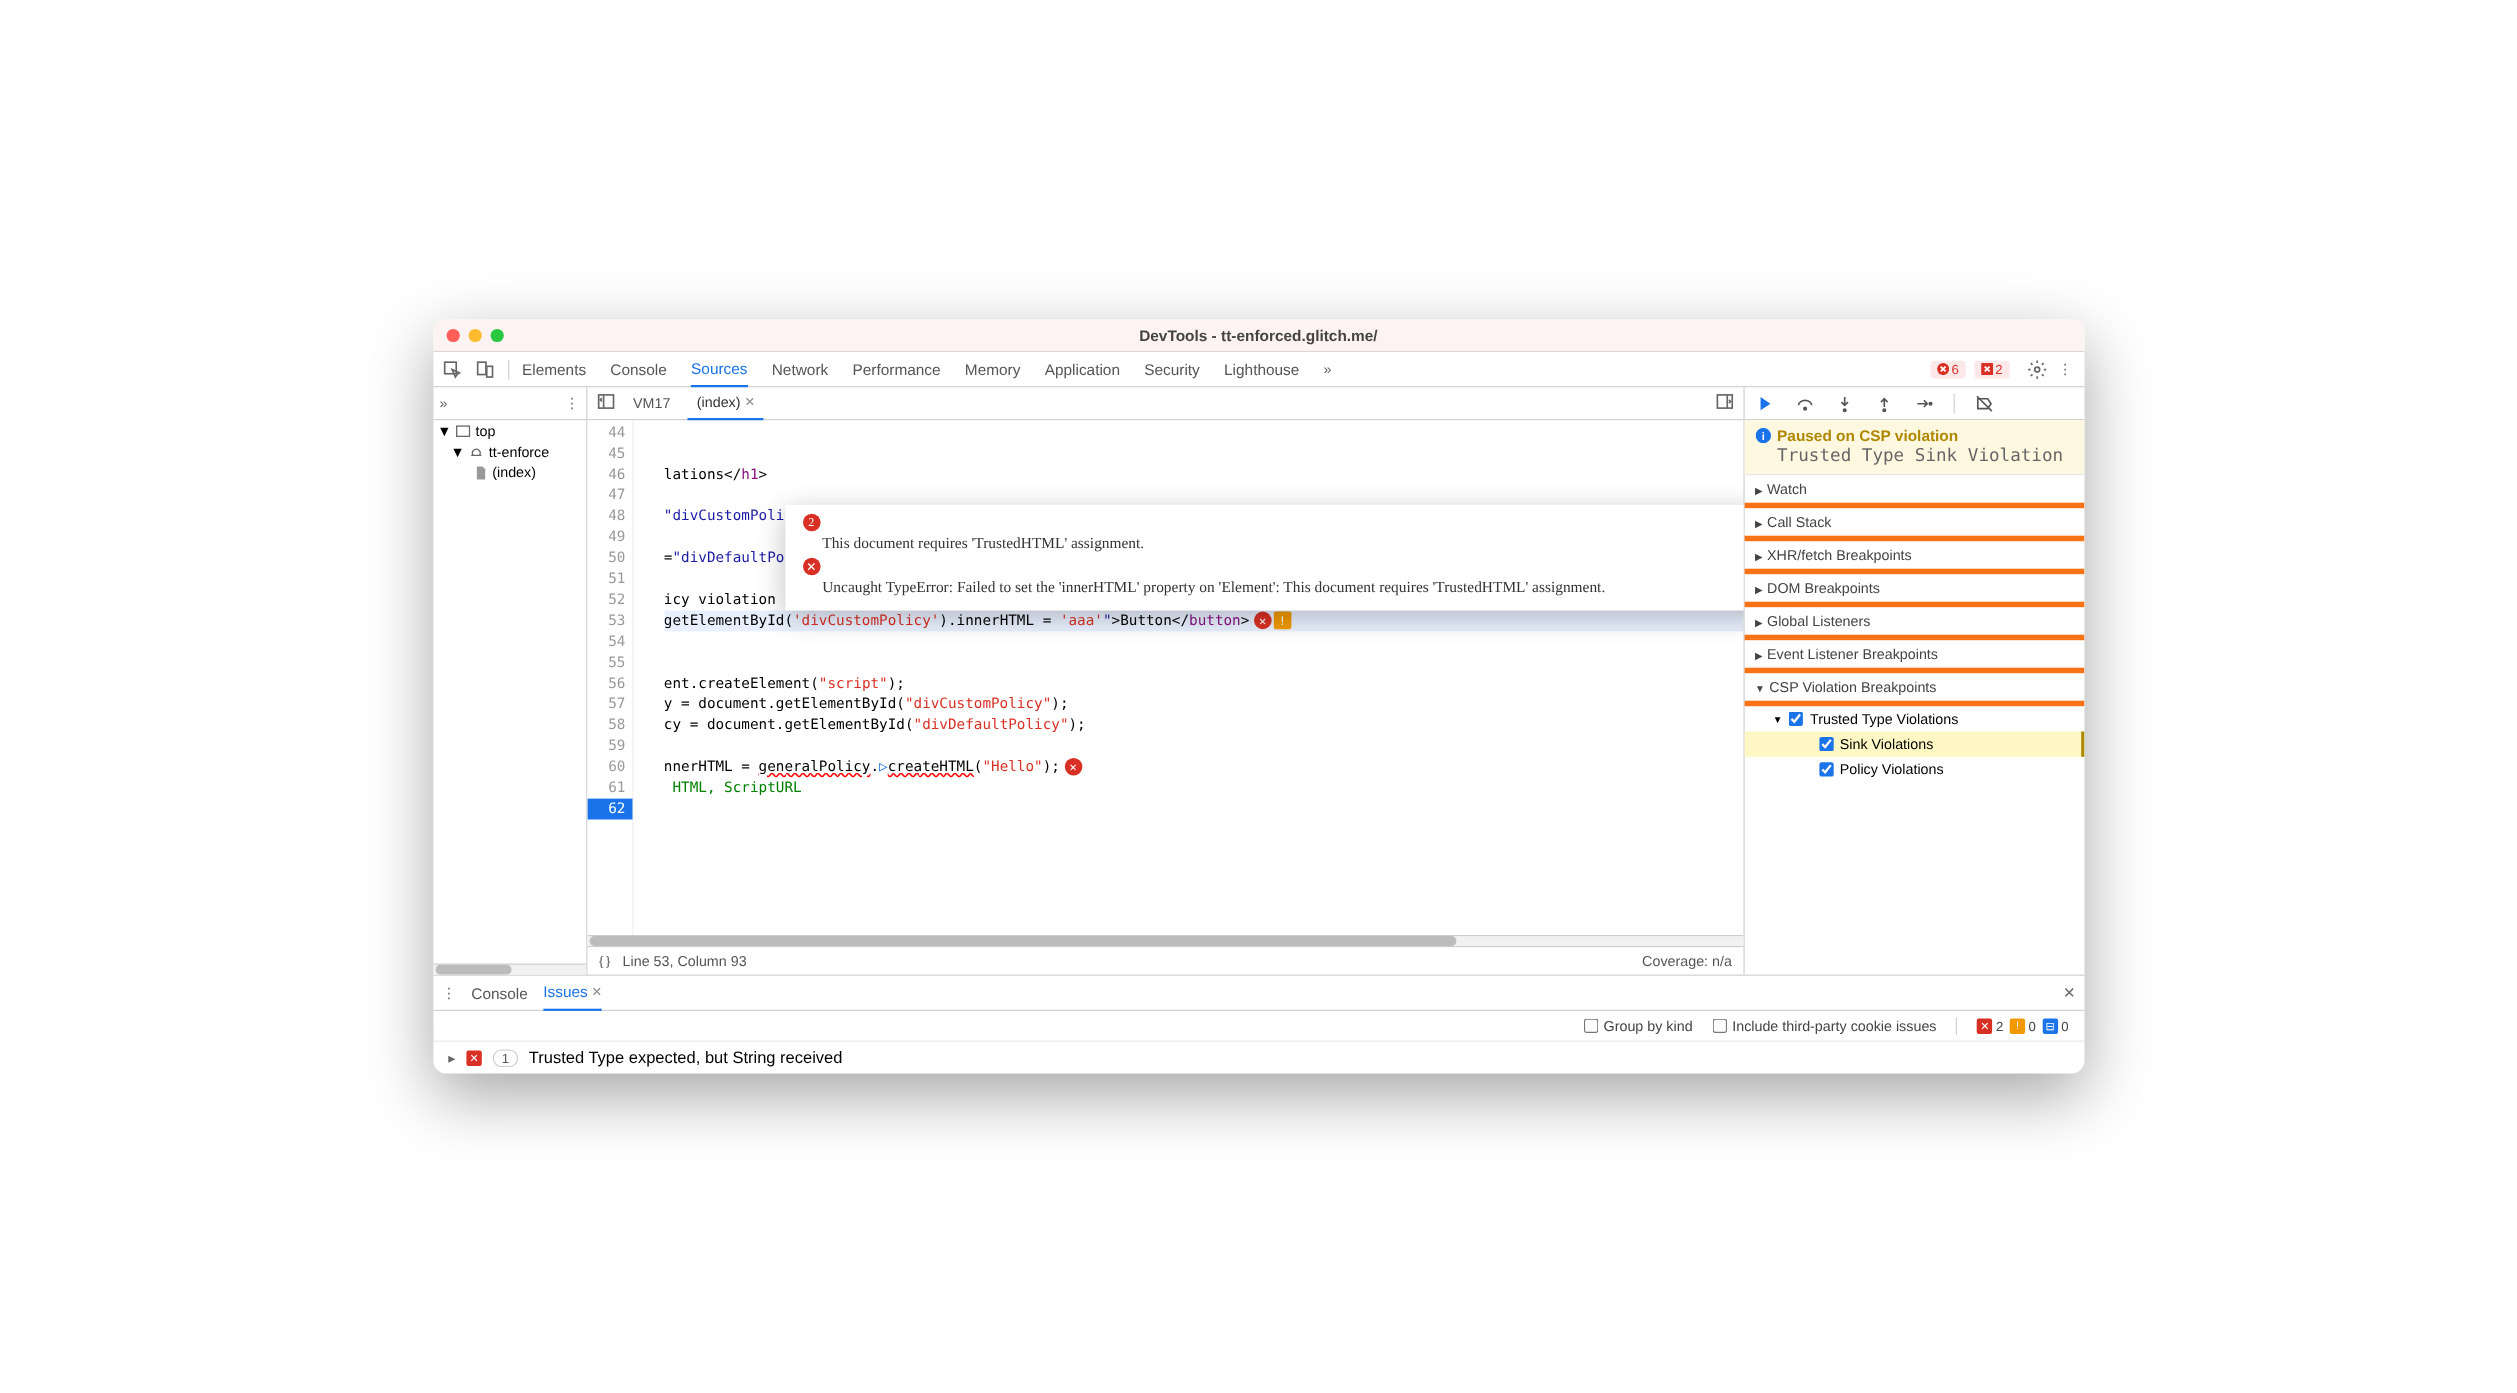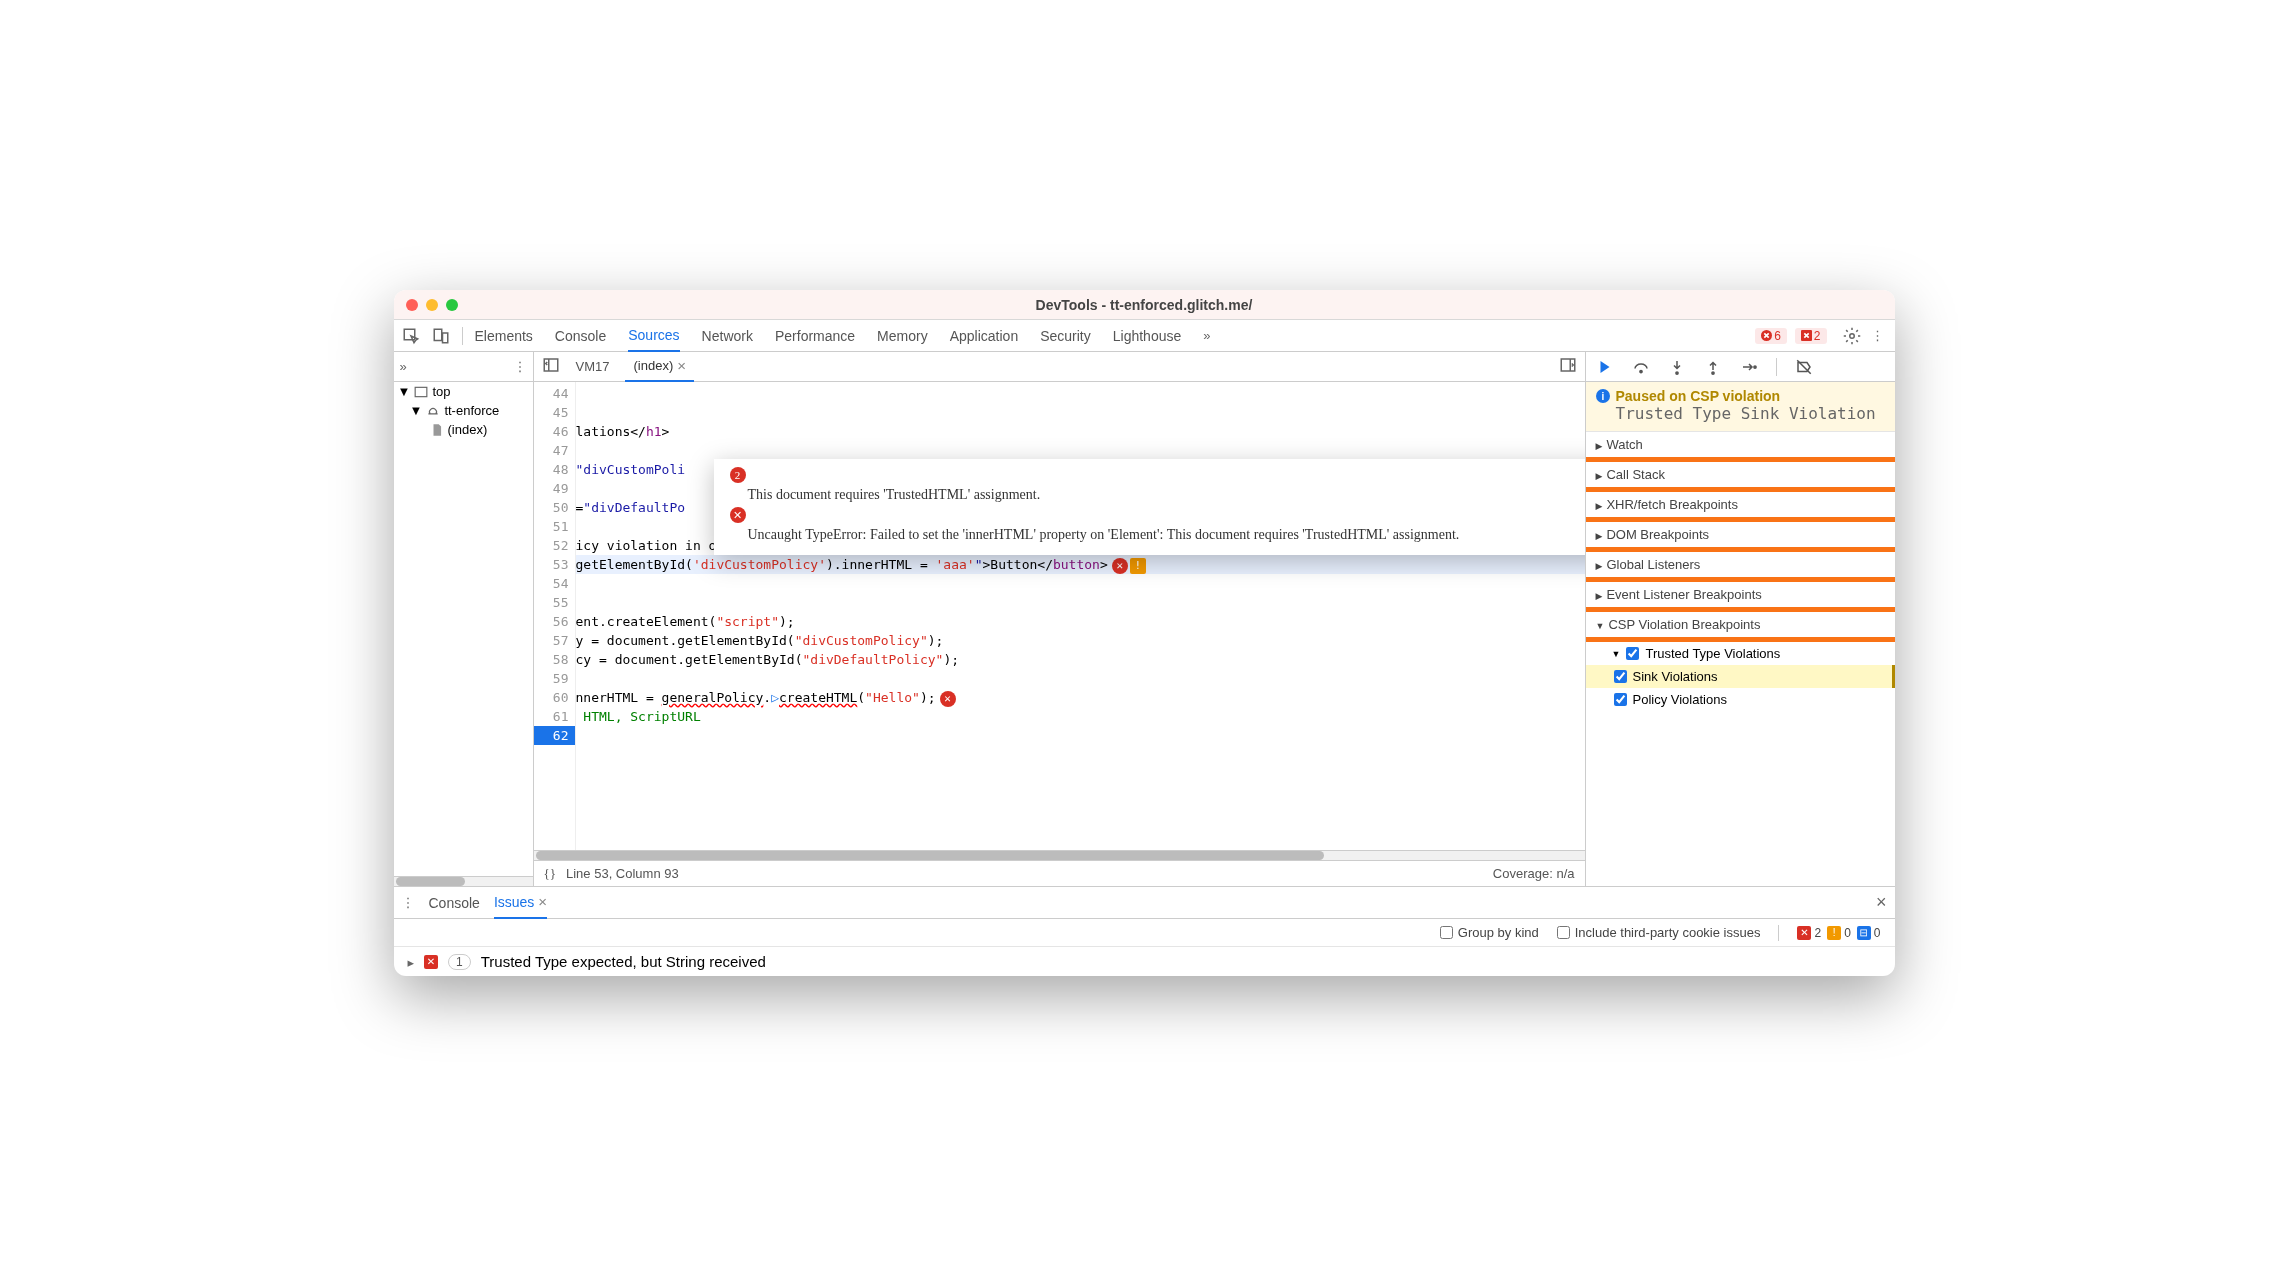--- a/index.html
+++ b/index.html
@@ -64,21 +64,21 @@
   .tree-icon { width: 14px; height: 14px; color: #666; }
   .center-panel { flex: 1; display: flex; flex-direction: column; min-width: 0; position: relative; }
   .file-tabs { height: 30px; border-bottom: 1px solid #ccc; display: flex; align-items: center; gap: 8px; padding: 0 8px; }
   .file-tab { padding: 6px 8px; font-size: 13px; color: #555; display: flex; align-items: center; gap: 4px; }
   .file-tab.active { color: #333; border-bottom: 2px solid #1a73e8; }
   .close-x::after { content: "×"; color: #888; font-size: 15px; }
   .code-area { flex: 1; display: flex; overflow: hidden; font-family: Menlo, monospace; font-size: 13px; position: relative; }
   .gutter { width: 42px; background: #fff; border-right: 1px solid #eee; text-align: right; color: #999; padding-top: 2px; }
   .gutter div { height: 19px; padding-right: 6px; line-height: 19px; }
   .gutter .current { background: #1a73e8; color: #ffffff; }
-  .code-lines { flex: 1; overflow: hidden; padding-top: 2px; }
+  .code-lines { flex: 1; overflow: hidden; padding-top: 2px; margin-left: 28px; }
   .code-lines > div { height: 19px; line-height: 19px; white-space: pre; }
   .code-lines .hilite { background: #e8f0fe; }
   .tok-tag { color: #881280; }
   .tok-attr { color: #d93025; }
   .tok-str { color: #1a1aa6; }
   .tok-str2 { color: #d93025; }
   .tok-comment { color: #008000; }
   .tok-err { text-decoration: wavy underline red; }
   .inline-error { display: inline-flex; width: 16px; height: 16px; background: #d93025; color: #fff; border-radius: 50%; font-size: 11px; align-items: center; justify-content: center; margin-left: 4px; vertical-align: middle; }
   .inline-warn { display: inline-flex; width: 16px; height: 16px; background: #f29900; color: #fff; border-radius: 2px; font-size: 11px; align-items: center; justify-content: center; margin-left: 2px; vertical-align: middle; }
@@ -93,21 +93,21 @@
   .right-panel { width: 310px; border-left: 1px solid #ccc; display: flex; flex-direction: column; }
   .debug-toolbar { height: 30px; border-bottom: 1px solid #ccc; display: flex; align-items: center; gap: 18px; padding: 0 10px; }
   .debug-toolbar .dbg-icon { width: 18px; height: 18px; color: #666; }
   .pause-banner { background: #fff8e1; padding: 6px 10px 8px; border-bottom: 1px solid #e5e5e5; }
   .pause-title { color: #b08800; font-weight: 600; display: flex; align-items: center; gap: 6px; font-size: 14px;}
   .pause-sub { font-family: Menlo, monospace; color: #666; padding-left: 20px; font-size: 16px; }
   .sidebar-section { border-bottom: 5px solid #f97316; padding: 5px 10px; font-size: 13px; color: #444; display: flex; align-items: flex-end; gap: 4px; cursor: default; }
   .sidebar-section.open .arr::before { content: "▼"; font-size: 9px; color: #444; }
   .sidebar-section .arr::before { content: "▶"; font-size: 9px; color: #444; }
   .csp-checkbox-row { display: flex; align-items: center; gap: 6px; padding: 4px 10px 4px 26px; font-size: 13px; }
-  .csp-checkbox-row.lv2 { padding-left: 28px; }
+  .csp-checkbox-row.lv2 { padding-left: 68px; }
   .csp-checkbox-row.hilite { background: #fff8c5; border-right: 3px solid #b08800; }
   .csp-checkbox-row input { accent-color: #1a73e8; }
   .drawer-tabs { height: 32px; display: flex; align-items: center; padding: 0 8px; gap: 14px; border-bottom: 1px solid #ccc; }
   .drawer-bar { height: 28px; display: flex; align-items: center; justify-content: flex-end; gap: 18px; padding: 0 14px; font-size: 13px; color: #444; border-bottom: 1px solid #e5e5e5;}
   .checkbox-inline { display: flex; align-items: center; gap: 5px; }
   .issue-badges { display: flex; gap: 6px; align-items: center; }
   .sq-badge { display: inline-flex; align-items: center; gap: 3px; font-size: 12px; }
   .sq { width: 14px; height: 14px; border-radius: 2px; display: inline-flex; align-items: center; justify-content: center; color: #fff; font-size: 10px; }
   .sq.red { background: #d93025; }
   .sq.yellow { background: #f29900; }

